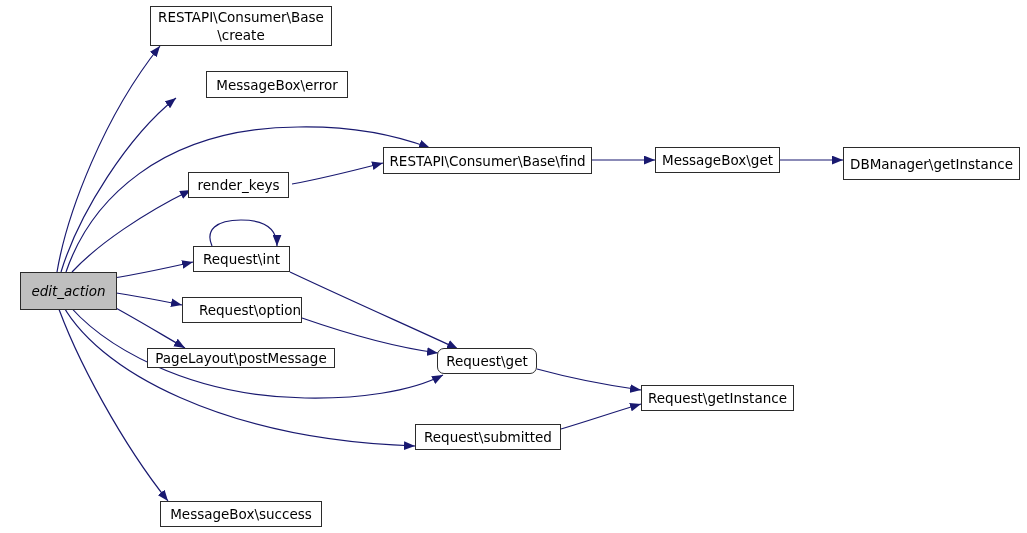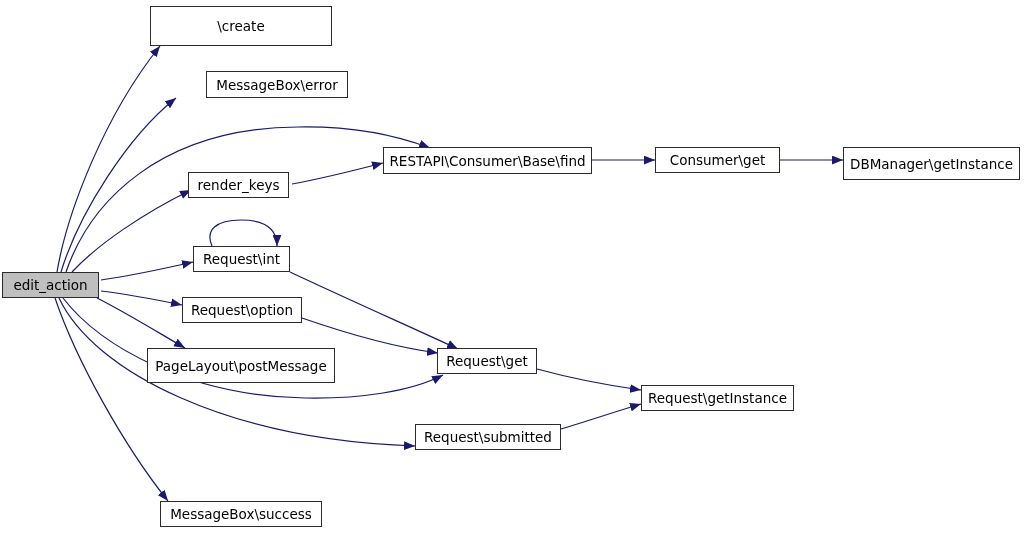--- a/index.html
+++ b/index.html
@@ -69,50 +69,51 @@
         <path d="M780,160 L843,160" fill="none" stroke="#191970" stroke-width="1.2" marker-end="url(#arrow)"></path>
         <path d="M212,246 C205,230 216,220 241,220 C265,220 277,228 277,246" fill="none" stroke="#191970" stroke-width="1.2" marker-end="url(#arrow)"></path>
         <path d="M290,272 C345,298 424,333 458,349" fill="none" stroke="#191970" stroke-width="1.2" marker-end="url(#arrow)"></path>
         <path d="M302,318 C348,334 400,348 438,353" fill="none" stroke="#191970" stroke-width="1.2" marker-end="url(#arrow)"></path>
         <path d="M537,369 C570,378 605,385 641,390" fill="none" stroke="#191970" stroke-width="1.2" marker-end="url(#arrow)"></path>
         <path d="M561,429 C588,421 614,412 641,404" fill="none" stroke="#191970" stroke-width="1.2" marker-end="url(#arrow)"></path>
       </g>
   </svg>
   <div id="node-layer">
       <div class="node" style="left: 150px; top: 6px; width: 182px; height: 40px;">
+        <span>RESTAPI\Consumer\Base</span>
         <span>\create</span>
       </div>
       <div class="node" style="left: 170px; top: 71px; width: 142px; height: 27px; margin-left: 36px;">
         <span>MessageBox\error</span>
       </div>
       <div class="node" style="left: 383px; top: 147px; width: 209px; height: 27px;">
         <span>RESTAPI\Consumer\Base\find</span>
       </div>
       <div class="node" style="left: 655px; top: 147px; width: 125px; height: 26px;">
-        <span>Consumer\get</span>
+        <span>MessageBox\get</span>
       </div>
       <div class="node" style="left: 843px; top: 147px; width: 177px; height: 33px;">
         <span>DBManager\getInstance</span>
       </div>
       <div class="node" style="left: 176px; top: 172px; width: 101px; height: 26px; margin-left: 12px;">
         <span>render_keys</span>
       </div>
       <div class="node" style="left: 193px; top: 246px; width: 97px; height: 26px; text-align: right;">
         <span>Request\int</span>
       </div>
-      <div class="node focus" style="left: 2px; top: 272px; width: 97px; height: 26px;">
+      <div class="node focus" style="left: 20px; top: 272px; width: 97px; height: 38px; font-style: italic;">
         <span>edit_action</span>
       </div>
-      <div class="node" style="left: 182px; top: 297px; width: 120px; height: 26px;">
+      <div class="node" style="left: 182px; top: 297px; width: 120px; height: 26px; align-items: flex-end;">
         <span>Request\option</span>
       </div>
-      <div class="node" style="left: 147px; top: 348px; width: 188px; height: 35px;">
+      <div class="node" style="left: 147px; top: 348px; width: 188px; height: 20px;">
         <span>PageLayout\postMessage</span>
       </div>
-      <div class="node" style="left: 437px; top: 348px; width: 100px; height: 26px;">
+      <div class="node" style="left: 437px; top: 348px; width: 100px; height: 26px; border-radius: 7px;">
         <span>Request\get</span>
       </div>
       <div class="node" style="left: 641px; top: 385px; width: 153px; height: 26px;">
         <span>Request\getInstance</span>
       </div>
       <div class="node" style="left: 415px; top: 424px; width: 146px; height: 26px;">
         <span>Request\submitted</span>
       </div>
       <div class="node" style="left: 160px; top: 501px; width: 162px; height: 26px;">
         <span>MessageBox\success</span>

